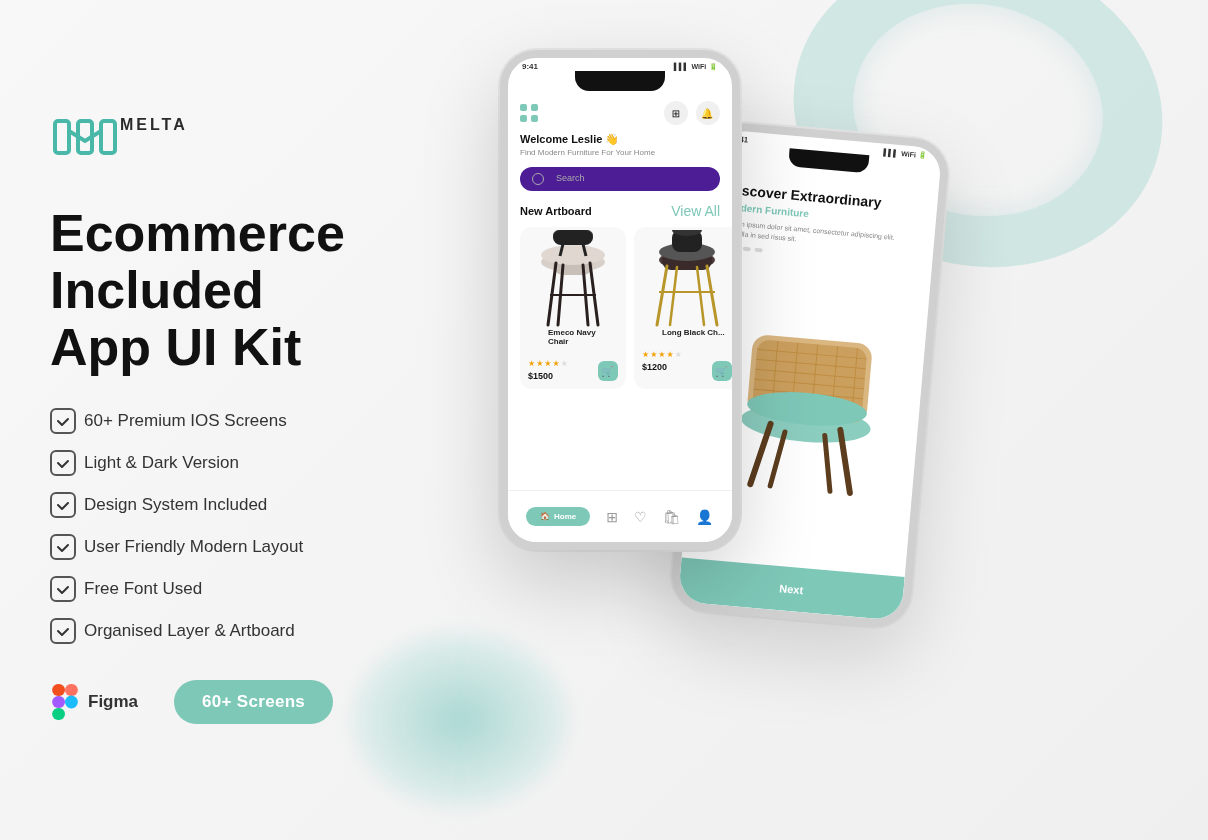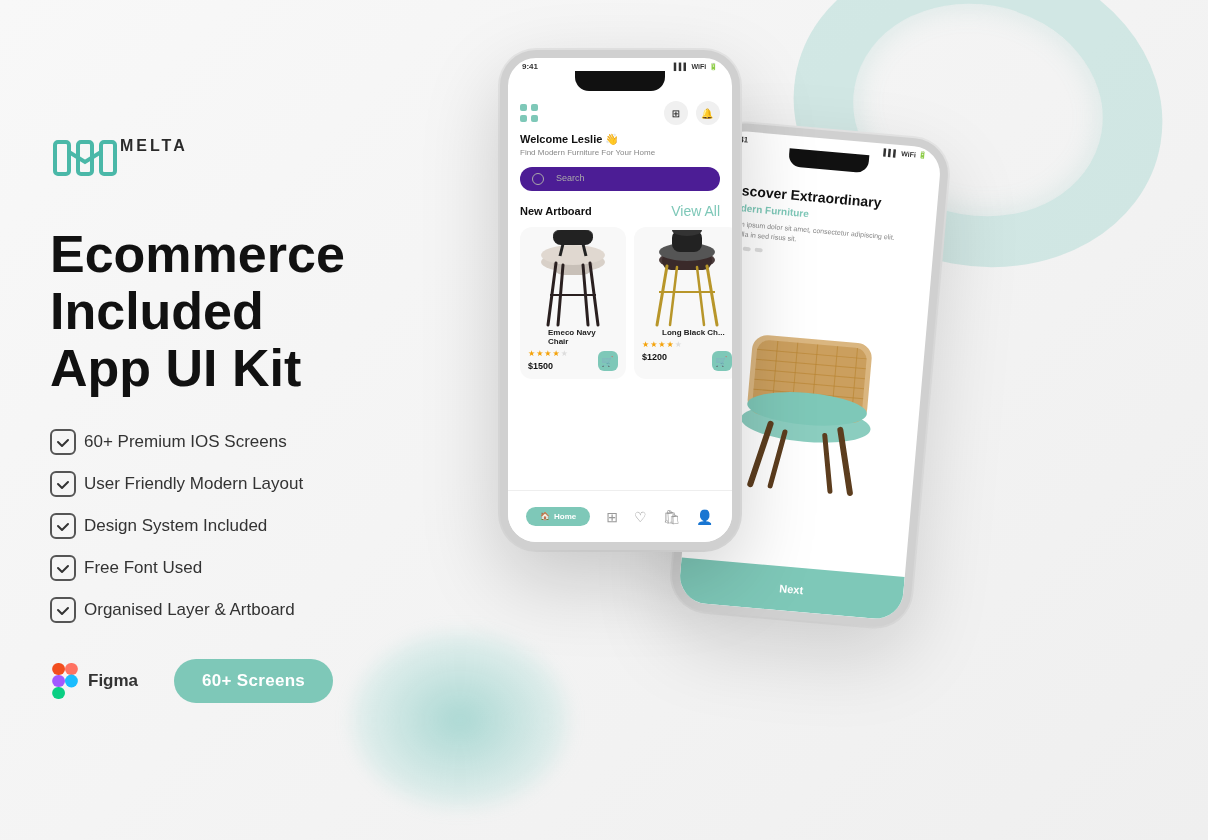--- a/index.html
+++ b/index.html
@@ -330,21 +330,21 @@
       display: flex;
       align-items: center;
       justify-content: center;
       margin-bottom: 6px;
     }
 
     .product-name {
       font-size: 8px;
       font-weight: 600;
       color: #222;
-      margin-bottom: 3px;
+      margin-bottom: 13px;
       padding-left: 20px;
     }
 
     .stars {
       display: flex;
       gap: 1px;
       margin-bottom: 3px;
     }
 
     .star {
@@ -524,29 +524,37 @@
             </svg>
         </div>
         <span>60+ Premium IOS Screens</span>
       </li>
       <li>
         <div class="check-icon">
           <svg viewBox="0 0 14 14" fill="none">
               <path d="M2 7l4 4 6-6" stroke="#333" stroke-width="2" stroke-linecap="round" stroke-linejoin="round"></path>
             </svg>
         </div>
-        <span>User Friendly Modern Layout</span>
+        <span>Light &amp; Dark Version</span>
       </li>
       <li>
         <div class="check-icon">
           <svg viewBox="0 0 14 14" fill="none">
               <path d="M2 7l4 4 6-6" stroke="#333" stroke-width="2" stroke-linecap="round" stroke-linejoin="round"></path>
             </svg>
         </div>
         <span>Design System Included</span>
+      </li>
+      <li>
+        <div class="check-icon">
+          <svg viewBox="0 0 14 14" fill="none">
+              <path d="M2 7l4 4 6-6" stroke="#333" stroke-width="2" stroke-linecap="round" stroke-linejoin="round"></path>
+            </svg>
+        </div>
+        <span>User Friendly Modern Layout</span>
       </li>
       <li>
         <div class="check-icon">
           <svg viewBox="0 0 14 14" fill="none">
               <path d="M2 7l4 4 6-6" stroke="#333" stroke-width="2" stroke-linecap="round" stroke-linejoin="round"></path>
             </svg>
         </div>
         <span>Free Font Used</span>
       </li>
       <li>

